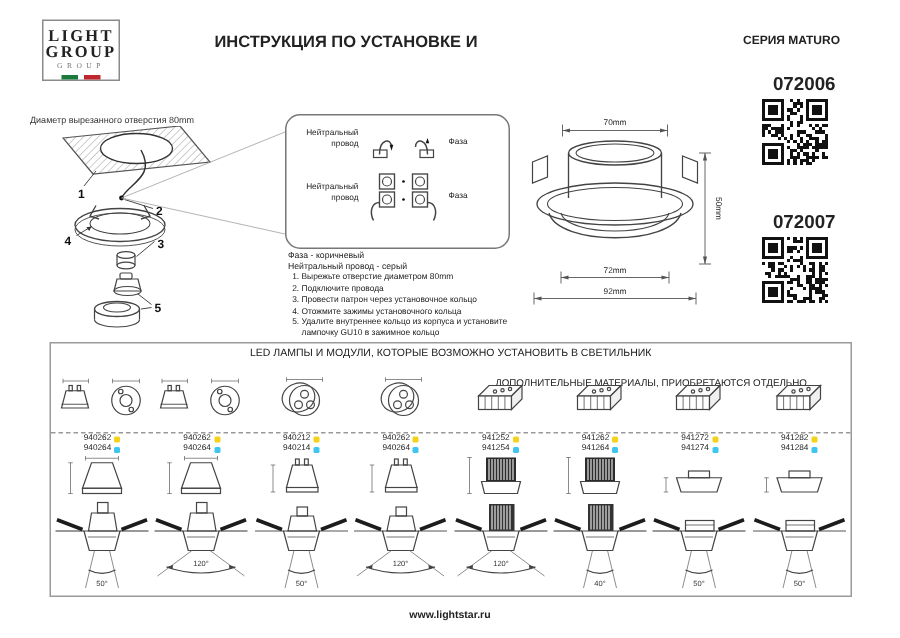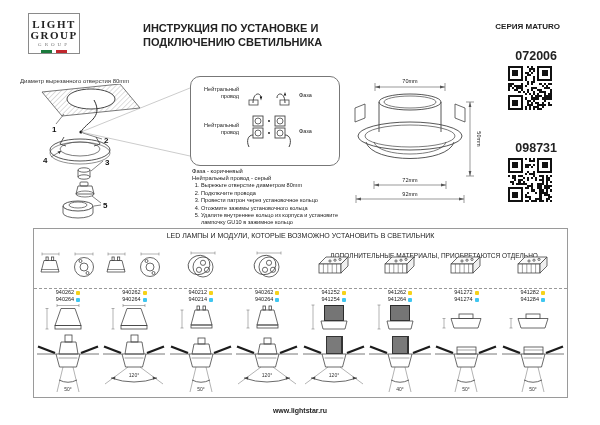--- a/index.html
+++ b/index.html
@@ -62,21 +62,20 @@
     <div class="logo-l1">LIGHT</div>
     <div class="logo-l2">GROUP</div>
     <div class="logo-l3">GROUP</div>
     <div class="flag">
         <i class="fg"></i>
         <i class="fr"></i>
       </div>
   </div>
   <div class="main-title">
     <div>ИНСТРУКЦИЯ ПО УСТАНОВКЕ И</div>
-    <div>ПОДКЛЮЧЕНИЮ СВЕТИЛЬНИКА</div>
   </div>
   <div class="hdr-right">
     <div class="series">СЕРИЯ MATURO</div>
   </div>
 
   <div class="hole-label">Диаметр вырезанного отверстия 80mm</div>
   <svg class="exploded" width="175" height="140" viewBox="0 0 175 140">
     <defs>
       <pattern id="hp" width="3.5" height="3.5" patternUnits="userSpaceOnUse" patternTransform="rotate(45)">
         <line x1="0" y1="0" x2="0" y2="3.5" stroke="#909090" stroke-width="0.6"></line>
@@ -330,21 +329,21 @@
           <rect x="14" y="0" width="7" height="7" fill="#111"></rect>
           <rect x="15" y="1" width="5" height="5" fill="#fff"></rect>
           <rect x="16" y="2" width="3" height="3" fill="#111"></rect>
           <rect x="0" y="14" width="7" height="7" fill="#111"></rect>
           <rect x="1" y="15" width="5" height="5" fill="#fff"></rect>
           <rect x="2" y="16" width="3" height="3" fill="#111"></rect>
         </svg>
       </div>
   </div>
   <div class="art" style="top:141px">
-    <div class="code">098731</div>
+    <div class="code">072007</div>
     <div class="qr">
         <svg width="44" height="44" viewBox="0 0 21 21" shape-rendering="crispEdges">
           <rect x="8" y="0" width="1" height="1" fill="#111"></rect>
           <rect x="10" y="0" width="1" height="1" fill="#111"></rect>
           <rect x="12" y="0" width="1" height="1" fill="#111"></rect>
           <rect x="10" y="1" width="1" height="1" fill="#111"></rect>
           <rect x="11" y="1" width="1" height="1" fill="#111"></rect>
           <rect x="12" y="1" width="1" height="1" fill="#111"></rect>
           <rect x="8" y="3" width="1" height="1" fill="#111"></rect>
           <rect x="9" y="3" width="1" height="1" fill="#111"></rect>

